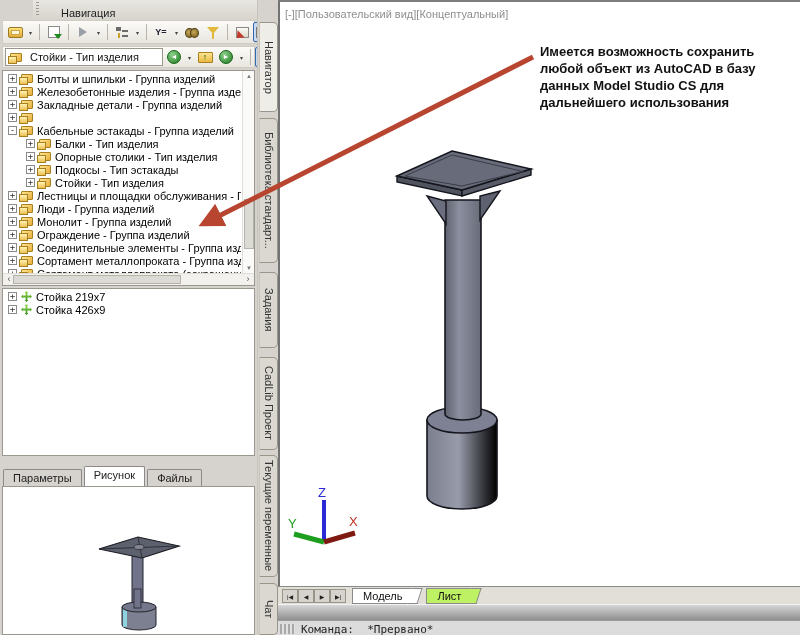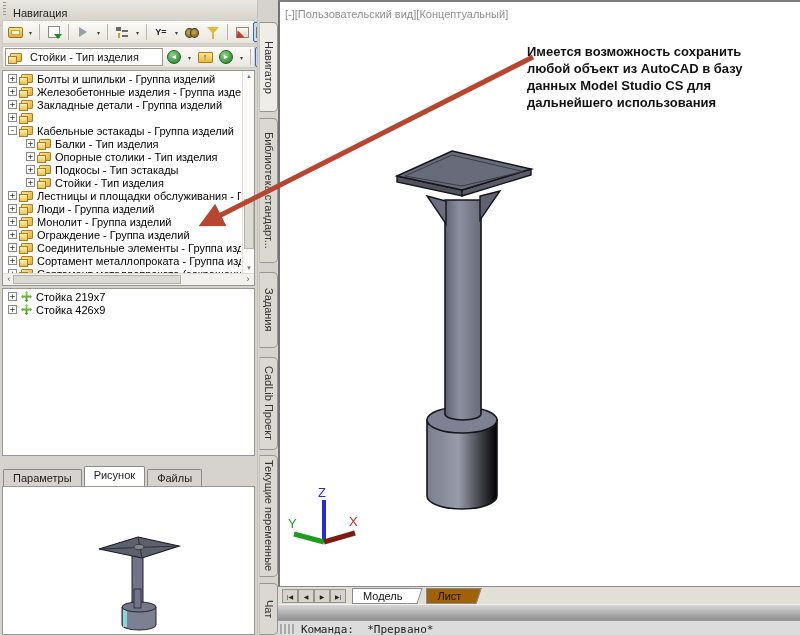--- a/index.html
+++ b/index.html
@@ -3,22 +3,22 @@
 <meta charset="utf-8">
 <style>
   * { box-sizing: border-box; margin: 0; padding: 0; }
   html,body { background:#888; }
   #app {
     position:relative; width:800px; height:635px; overflow:hidden;
     font-family:"Liberation Sans",sans-serif; background:#fff;
   }
   
   .left-panel { position:absolute; left:0; top:0; width:257px; height:635px; background:#d6d3ce; }
-  .panel-title { position:relative; height:26px; display:flex; align-items:center; padding-left:13px;
-    font-size:11px; color:#222; background:linear-gradient(#e9e7e1,#d2cfc8); border-bottom:1px solid #c2bfb7;}
+  .panel-title { position:relative; height:26px; display:flex; align-items:center; padding-left:28px;
+    font-size:11px; color:#222; background:linear-gradient(#e9e7e1,#d2cfc8); border-bottom:1px solid #c2bfb7;margin-left:33px;}
   .title-grip { position:absolute; left:3px; top:2px; width:3px; height:13px;
     background:repeating-linear-gradient(#9a978e 0 1px, transparent 1px 3px); }
   .toolbar { position:absolute; left:2px; width:253px; display:flex; align-items:center; gap:1px;
     padding:0 2px; background:linear-gradient(#fcfbf8,#e9e6df); border:1px solid #cfccc4; }
   .tb1 { top:20px; height:24px; }
   .tb2 { top:46px; height:22px; }
   .tbtn { height:20px; min-width:20px; display:flex; align-items:center; justify-content:center;
     border:1px solid transparent; border-radius:2px; flex:none; }
   .tbtn.sel { background:#c6daf3; border-color:#3567b0; }
   .dd { font-size:6px; color:#444; width:9px; text-align:center; flex:none; }
@@ -86,30 +86,30 @@
   
   .side-strip { position:absolute; left:257px; top:0; width:21px; height:635px; background:#d6d3ce; border-left:1px solid #c6c3bb;}
   .vtab { position:absolute; left:1px; width:19px; background:#dbd8d1; border:1px solid #98958a; border-left-color:#c6c3bb;
     border-radius:0 5px 5px 0; writing-mode:vertical-rl; font-size:11px; color:#333;
     display:flex; align-items:center; justify-content:center; overflow:hidden; white-space:nowrap;}
   .vtab.active { background:#efede7; }
   
   .viewport { position:absolute; left:278px; top:0; width:522px; height:604px; background:#fff;
     border-top:2px solid #7d7d7d; border-left:2px solid #737373;}
   .vp-label { position:absolute; left:5px; top:6px; font-size:11px; color:#8f8f8f;}
-  .annotation { position:absolute; left:247px; top:41px; width:258px; font-size:13px; font-weight:bold; line-height:17px; color:#111;}
+  .annotation { position:absolute; left:260px; top:41px; width:258px; font-size:13px; font-weight:bold; line-height:17px; color:#111;}
   .column-svg { position:absolute; left:114px; top:146px; }
   .ucs-svg { position:absolute; left:7px; top:482px; }
   .preview-svg { position:absolute; left:83px; top:42px; }
   
   .layout-bar { position:absolute; left:278px; top:586px; width:522px; height:18px; background:#e2dfd9;
     border-top:1px solid #8a8a8a; display:flex; align-items:flex-end; padding:0 0 0 4px;}
   .lnav { width:16px; height:14px; margin-bottom:1px; font-size:6px; color:#222; display:flex; align-items:center; justify-content:center;
     background:#d6d3ce; border:1px solid #98958a; flex:none;}
-  .ltab { position:relative; font-size:11px; color:#111; padding:1px 14px 2px 10px; height:16px; background:#a16207;
+  .ltab { position:relative; font-size:11px; color:#111; padding:1px 14px 2px 10px; height:16px; background:#bef264;
     border:1px solid #8a8a8a; border-right:none; margin-left:6px;}
   .ltab::after { content:""; position:absolute; right:-4px; top:-1px; bottom:-1px; width:9px; background:inherit;
     border:1px solid #8a8a8a; border-left:none; transform:skewX(-18deg);}
   .ltab.active { background:#fff; z-index:2;}
   .status-bar { position:absolute; left:278px; top:604px; width:522px; height:16px;
     background:linear-gradient(#d6d6d6,#8f8f8f); border-top:1px solid #f2f2f2;}
   .cmd-bar { position:absolute; left:278px; top:620px; width:522px; height:15px; background:#dcdcdc;
     border-top:1px solid #9a9a9a; display:flex; align-items:flex-start; font-family:"DejaVu Sans Mono",monospace;
     font-size:11px; color:#222; white-space:pre; padding-top:2px;}
   .cmd-grip { width:15px; height:10px; margin:1px 6px 0 2px; flex:none;

